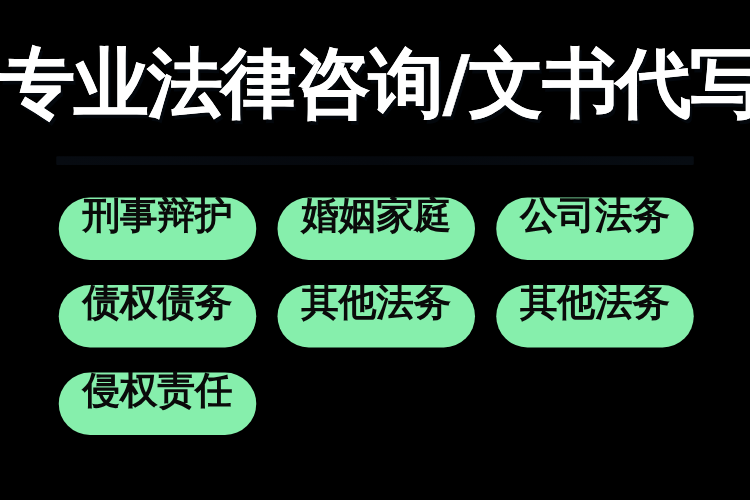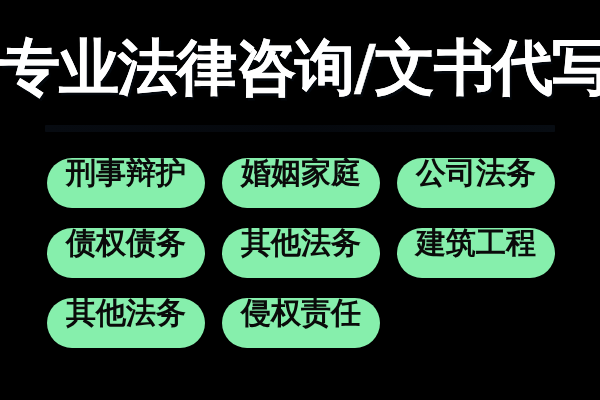--- a/index.html
+++ b/index.html
@@ -155,23 +155,20 @@
 
       <div class="pill">
         <span class="pill-label">债权债务</span>
       </div>
 
       <div class="pill">
         <span class="pill-label">其他法务</span>
       </div>
 
 
-      <div class="pill">
-        <span class="pill-label">建筑工程</span>
-      </div>
 
       <div class="pill">
         <span class="pill-label">其他法务</span>
       </div>
 
       <div class="pill">
         <span class="pill-label">侵权责任</span>
       </div>
 
     </div>

